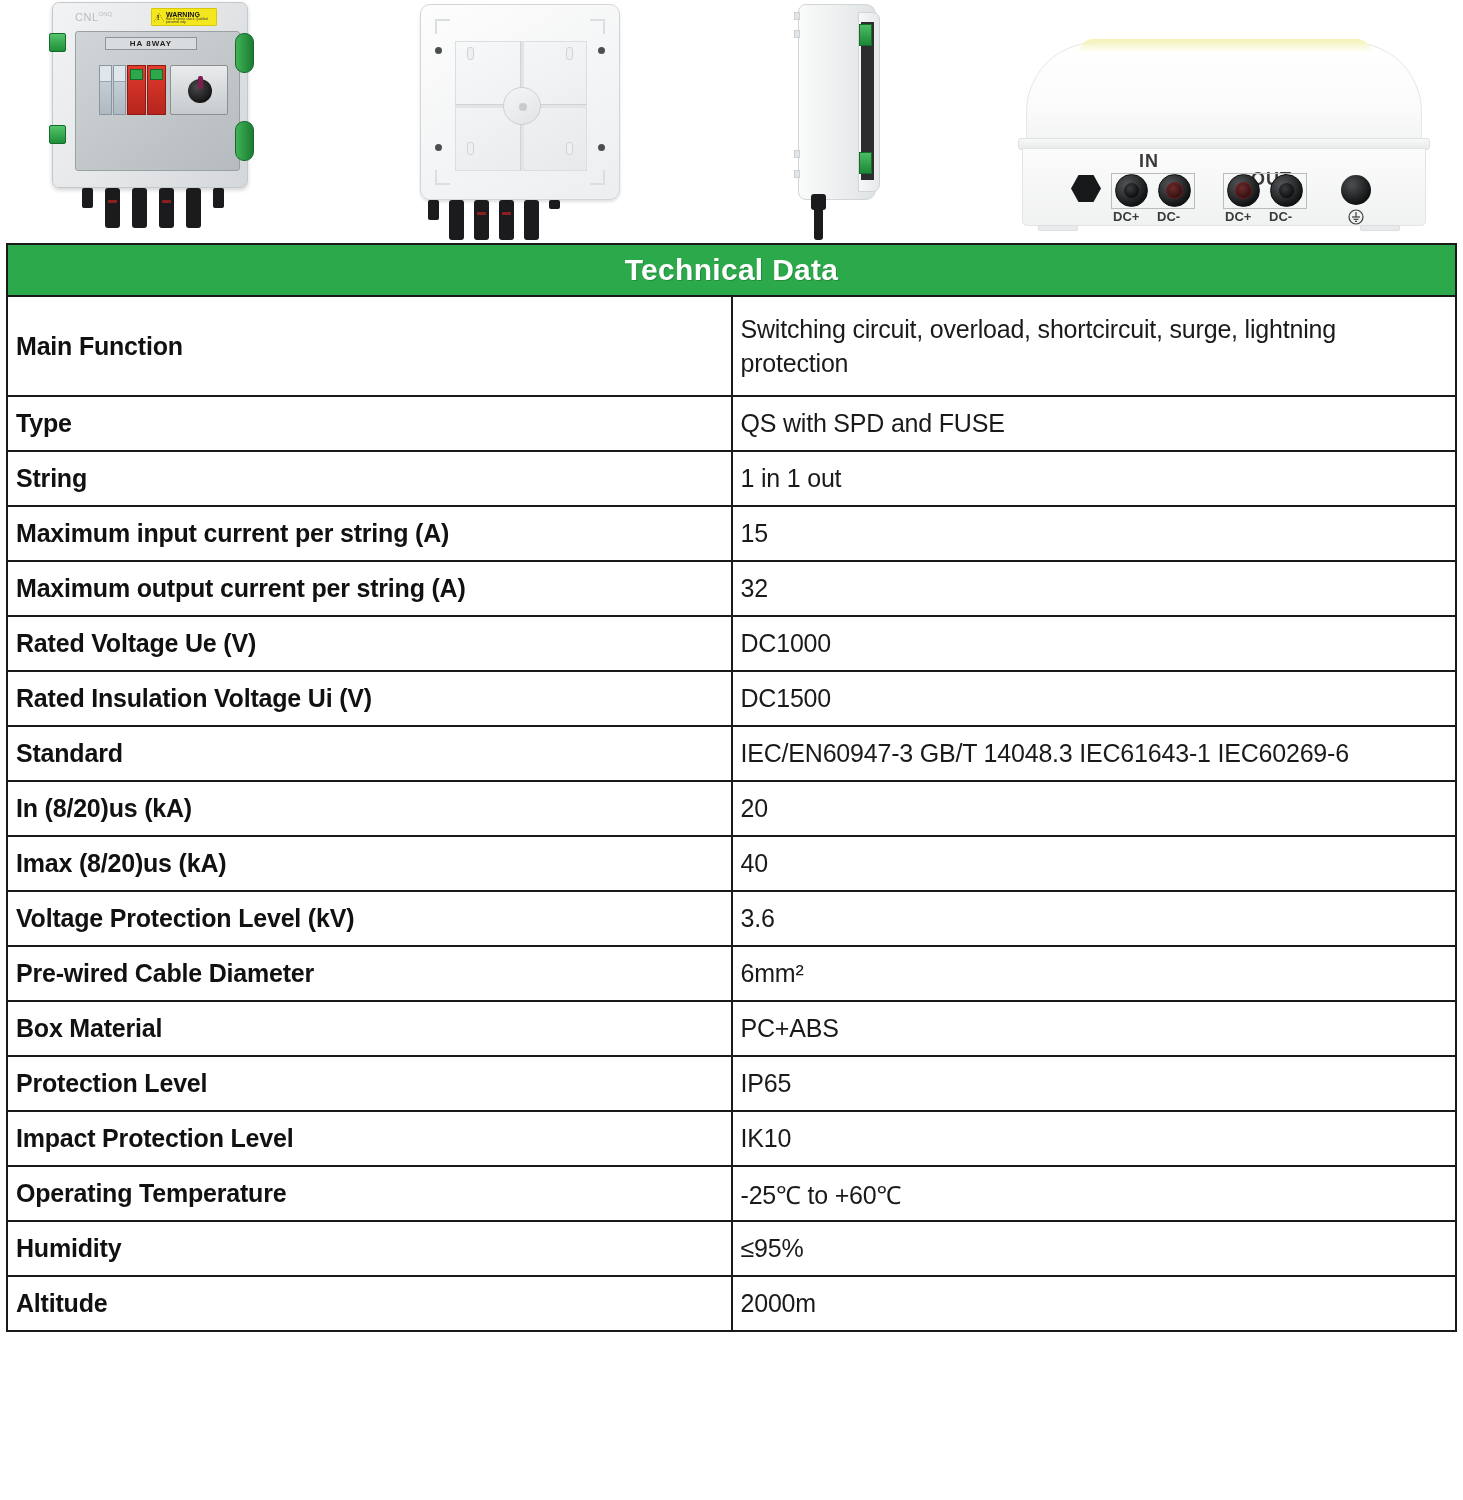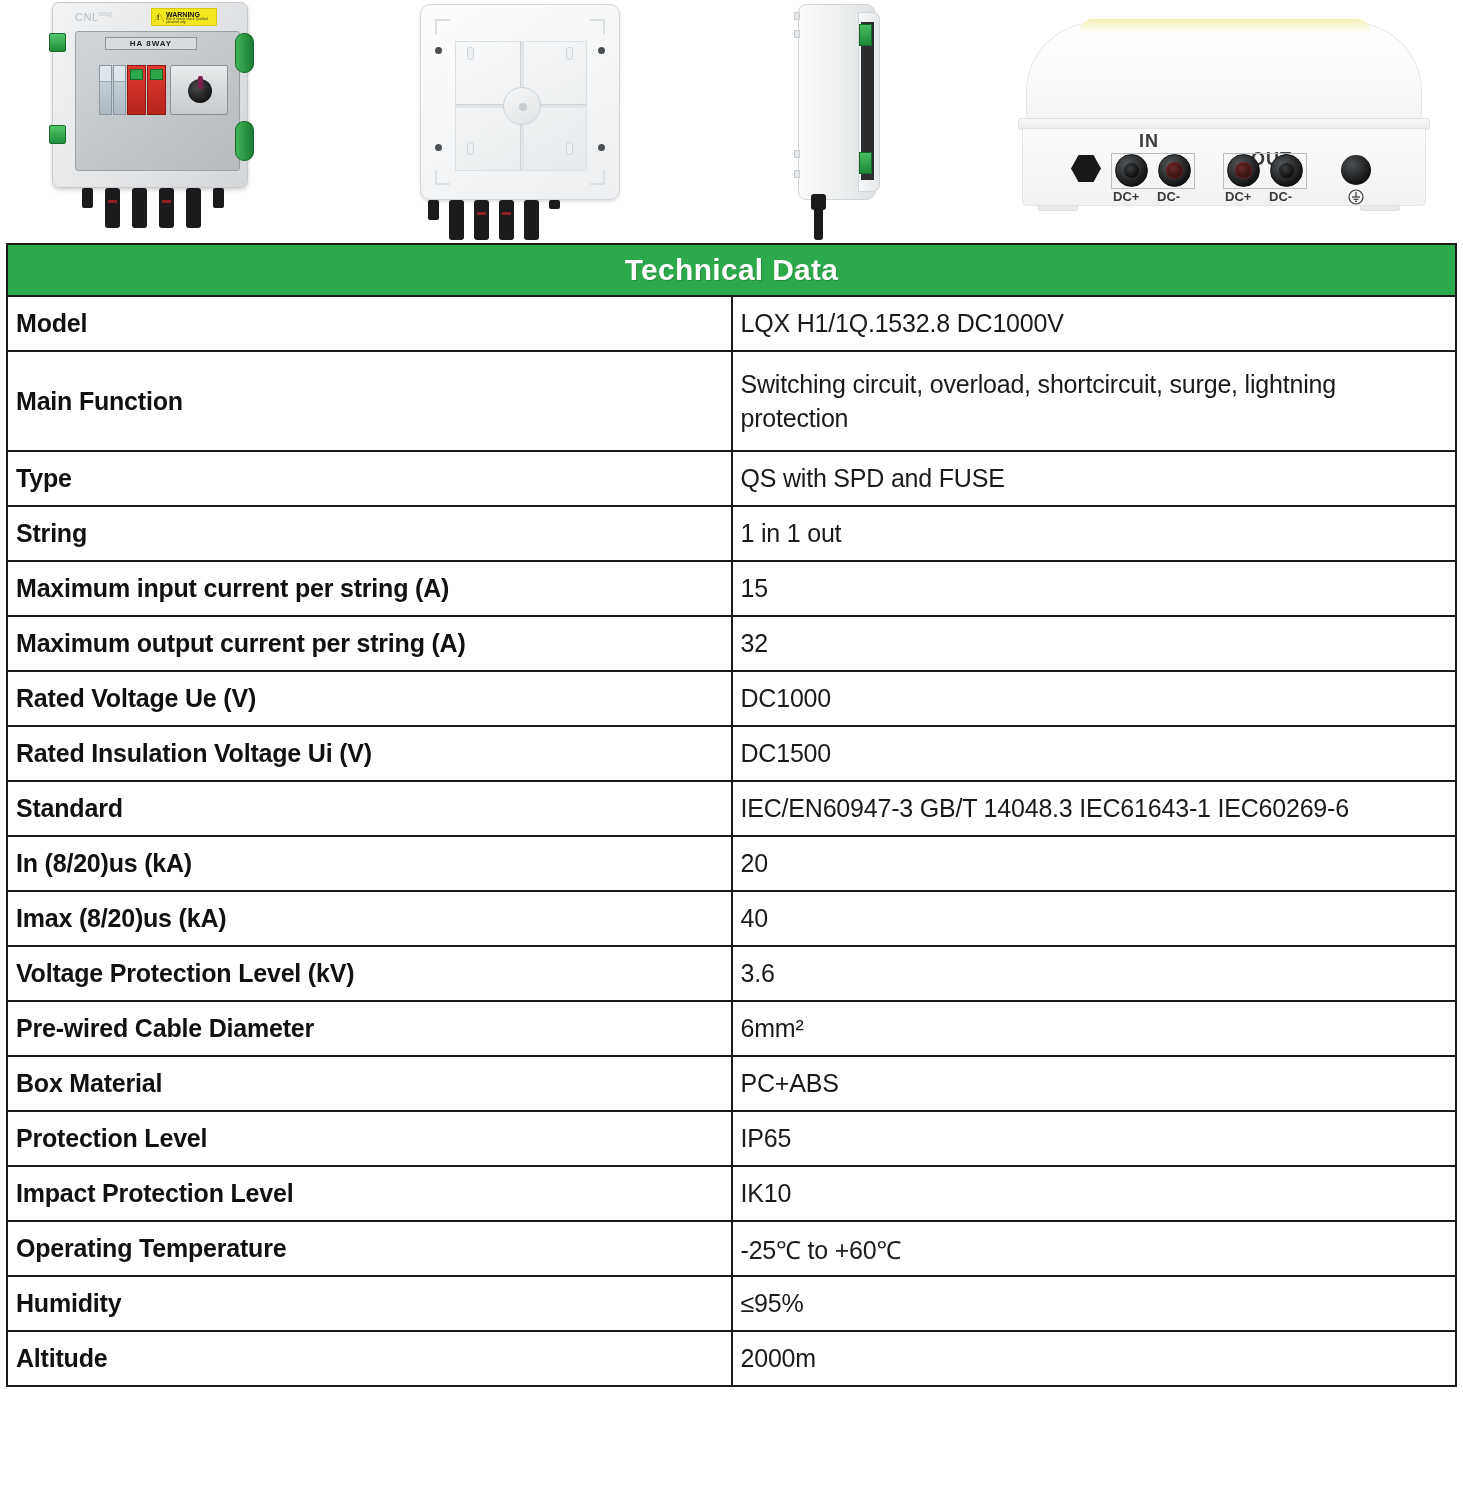--- a/index.html
+++ b/index.html
@@ -160,21 +160,21 @@
     background: linear-gradient(90deg,#f6f7f8,#e6e8ea);
     border:1px solid #d2d5d8; border-radius: 0 7px 7px 0;
   }
   .side-dark{position:absolute;left:101px;top:22px;width:13px;height:158px;background:#2b2d2f;}
   .side-clip{position:absolute;width:13px;height:22px;background:linear-gradient(180deg,#4bbd61,#1d8837);border:1px solid #15692c;}
   .side-cable{position:absolute;left:54px;top:198px;width:9px;height:42px;background:#1b1b1d;border-radius:3px;}
   .side-cable::before{content:"";position:absolute;left:-3px;top:-4px;width:15px;height:16px;background:#1b1b1d;border-radius:3px;}
   .side-tab{position:absolute;left:34px;width:6px;height:8px;background:#e3e6e8;border:1px solid #cfd2d5;}
 
   
-  .p4 { left: 1008px; width: 430px; height: 243px; }
+  .p4 { left: 1008px; width: 430px; height: 243px; margin-top: 20px; }
   .b4-top{
     position:absolute; left:18px; top:22px; width:396px; height:105px;
     background: linear-gradient(180deg,#ffffff 0%,#fbfbfb 60%,#f2f3f3 100%);
     border-radius: 70px 70px 4px 4px;
     border:1px solid #e4e6e7;
   }
   .b4-top::before{
     content:""; position:absolute; left:52px; top:-4px; width:292px; height:14px;
     background: linear-gradient(180deg,#f3efa8,#ffffff);
     border-radius:60px 60px 0 0; opacity:.85;
@@ -382,24 +382,20 @@
     </div>
 
   </div>
 
   <table class="tbl">
     <tbody>
       <tr>
         <td class="hdr-cell" colspan="2" style="background: rgb(44, 169, 74);">Technical Data</td>
       </tr>
       <tr>
-        <td class="k-cell">Model</td>
-        <td class="v-cell">LQX H1/1Q.1532.8 DC1000V</td>
-      </tr>
-      <tr>
         <td class="k-cell" style="height:100px;">Main Function</td>
         <td class="v-cell two-line">Switching circuit, overload, shortcircuit, surge, lightning protection</td>
       </tr>
       <tr>
         <td class="k-cell">Type</td>
         <td class="v-cell">QS with SPD and FUSE</td>
       </tr>
       <tr>
         <td class="k-cell">String</td>
         <td class="v-cell">1 in 1 out</td>

